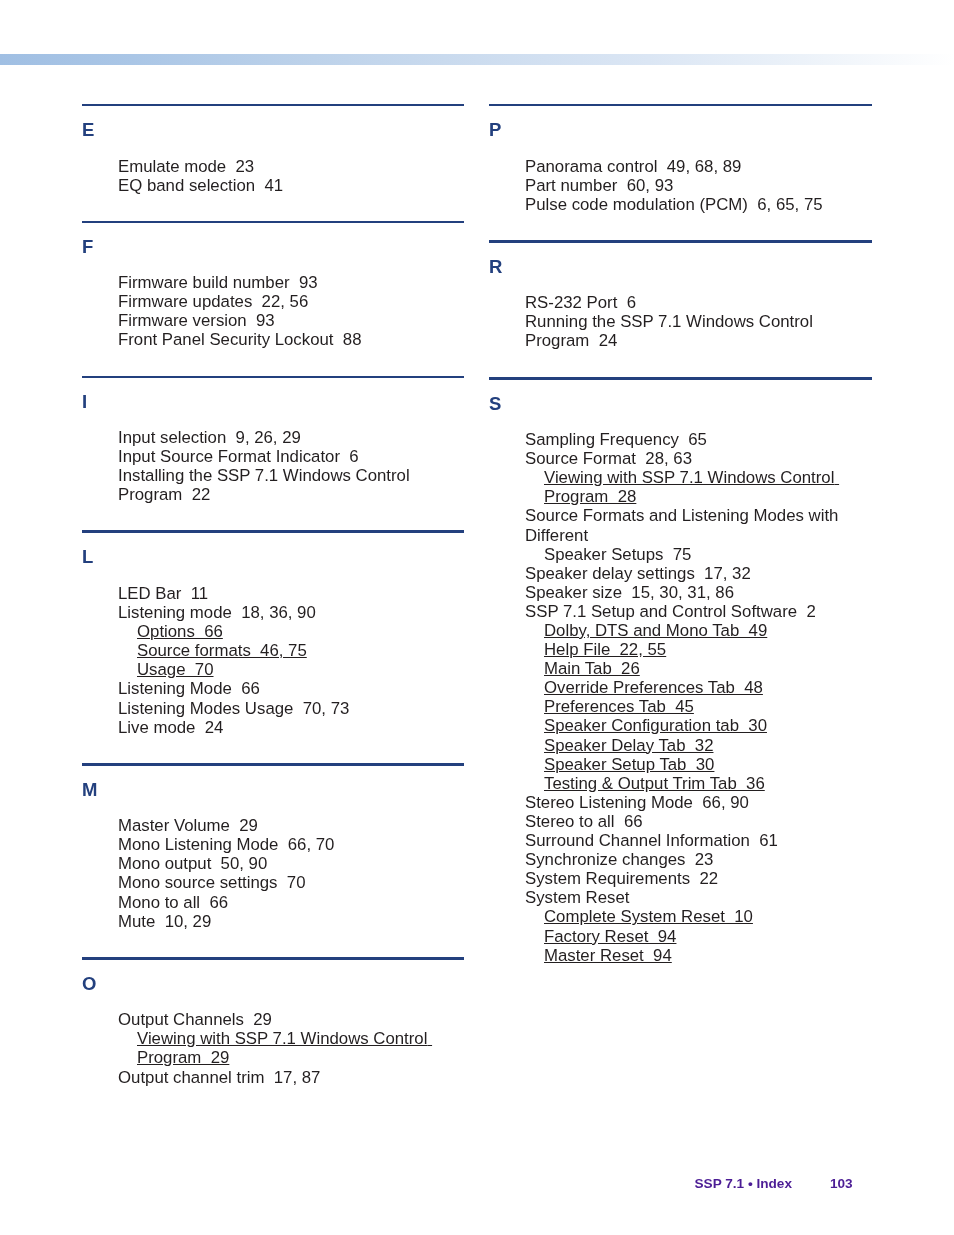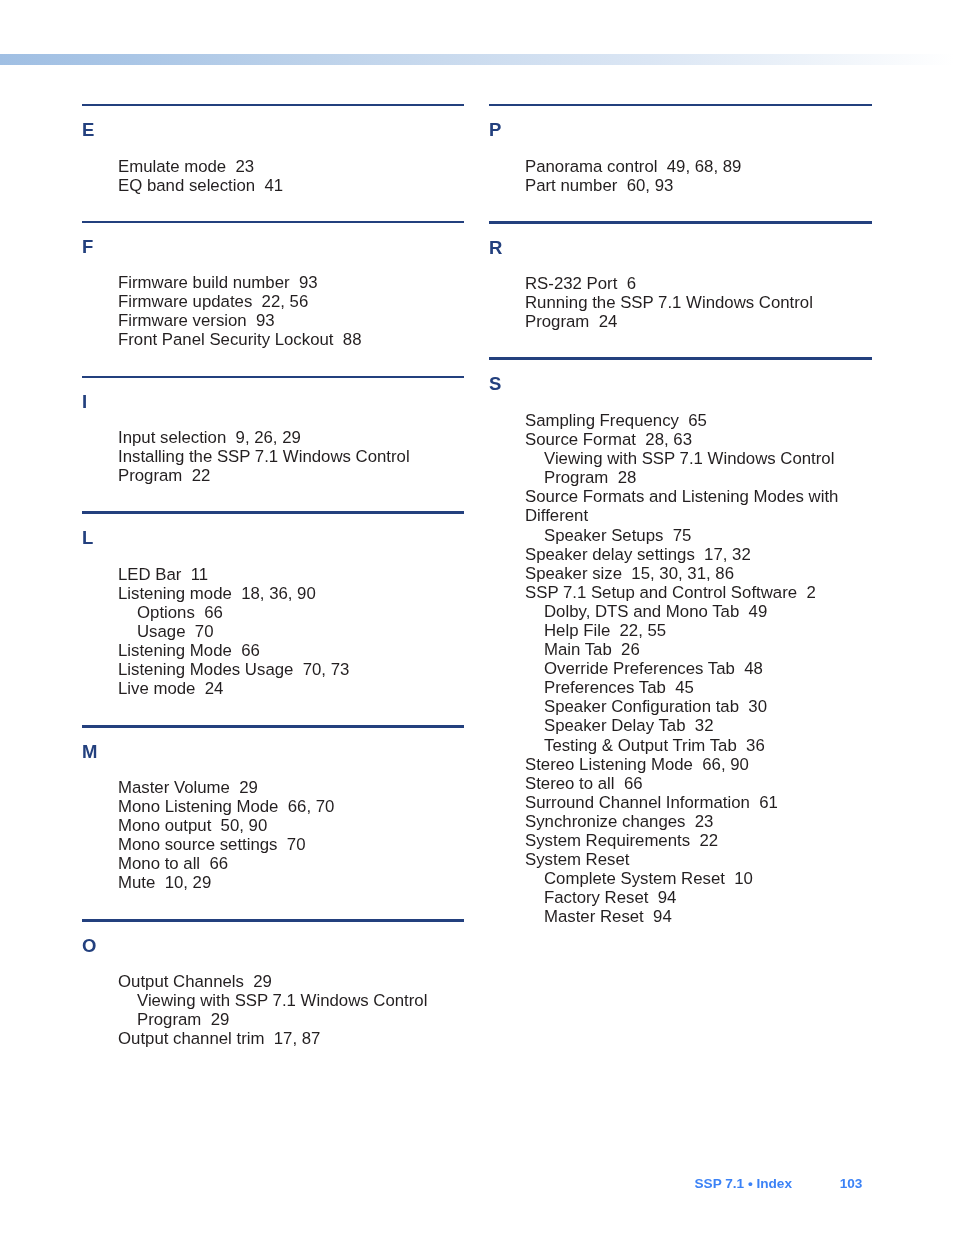--- a/index.html
+++ b/index.html
@@ -73,50 +73,50 @@
     margin-bottom: 26px;
     margin-left: 36px;
   }
 
   .entry {
     color: #231f20;
     font-size: 16.8px;
     line-height: 19.1px;
     white-space: pre-wrap;
   }
-  .entry.sub    { padding-left: 19px; }
+  .entry.sub    { padding-left: 19px; text-decoration: underline; }
   .entry.cont   { padding-left: 19px; }
 
   
   .section + .section { margin-top: 0; }
 
   
   .footer {
     position: absolute;
     left: 489px;
     top: 1174px;
     width: 383px;
     height: 20px;
-    color: #3b82f6;
+    color: #4c1d95;
     font-weight: bold;
     font-size: 13.6px;
     line-height: 20px;
   }
   .footer-title {
     position: absolute;
     right: 80px;
     top: 0;
     white-space: pre;
   }
   .footer-page {
     position: absolute;
     right: 0;
     top: 0;
     width: 42px;
-    text-align: center;
+    text-align: left;
   }
 </style>
 </head>
 <body>
 
 <div class="page">
 
   <div class="top-banner"></div>
 
   <div class="column left">
@@ -136,30 +136,32 @@
           <div class="entry ">Firmware updates  22, 56</div>
           <div class="entry ">Firmware version  93</div>
           <div class="entry ">Front Panel Security Lockout  88</div>
         </div>
       </div>
       <div class="section">
         <div class="rule thin"></div>
         <div class="section-letter">I</div>
         <div class="entries">
           <div class="entry ">Input selection  9, 26, 29</div>
+          <div class="entry ">Input Source Format Indicator  6</div>
           <div class="entry ">Installing the SSP 7.1 Windows Control Program  22</div>
         </div>
       </div>
       <div class="section">
         <div class="rule thick"></div>
         <div class="section-letter">L</div>
         <div class="entries">
           <div class="entry ">LED Bar  11</div>
           <div class="entry ">Listening mode  18, 36, 90</div>
           <div class="entry sub">Options  66</div>
+          <div class="entry sub">Source formats  46, 75</div>
           <div class="entry sub">Usage  70</div>
           <div class="entry ">Listening Mode  66</div>
           <div class="entry ">Listening Modes Usage  70, 73</div>
           <div class="entry ">Live mode  24</div>
         </div>
       </div>
       <div class="section">
         <div class="rule thick"></div>
         <div class="section-letter">M</div>
         <div class="entries">
@@ -181,20 +183,21 @@
         </div>
       </div>
     </div>
   <div class="column right">
       <div class="section">
         <div class="rule thin"></div>
         <div class="section-letter">P</div>
         <div class="entries">
           <div class="entry ">Panorama control  49, 68, 89</div>
           <div class="entry ">Part number  60, 93</div>
+          <div class="entry ">Pulse code modulation (PCM)  6, 65, 75</div>
         </div>
       </div>
       <div class="section">
         <div class="rule thick"></div>
         <div class="section-letter">R</div>
         <div class="entries">
           <div class="entry ">RS-232 Port  6</div>
           <div class="entry ">Running the SSP 7.1 Windows Control Program  24</div>
         </div>
       </div>
@@ -210,20 +213,21 @@
           <div class="entry ">Speaker delay settings  17, 32</div>
           <div class="entry ">Speaker size  15, 30, 31, 86</div>
           <div class="entry ">SSP 7.1 Setup and Control Software  2</div>
           <div class="entry sub">Dolby, DTS and Mono Tab  49</div>
           <div class="entry sub">Help File  22, 55</div>
           <div class="entry sub">Main Tab  26</div>
           <div class="entry sub">Override Preferences Tab  48</div>
           <div class="entry sub">Preferences Tab  45</div>
           <div class="entry sub">Speaker Configuration tab  30</div>
           <div class="entry sub">Speaker Delay Tab  32</div>
+          <div class="entry sub">Speaker Setup Tab  30</div>
           <div class="entry sub">Testing &amp; Output Trim Tab  36</div>
           <div class="entry ">Stereo Listening Mode  66, 90</div>
           <div class="entry ">Stereo to all  66</div>
           <div class="entry ">Surround Channel Information  61</div>
           <div class="entry ">Synchronize changes  23</div>
           <div class="entry ">System Requirements  22</div>
           <div class="entry ">System Reset</div>
           <div class="entry sub">Complete System Reset  10</div>
           <div class="entry sub">Factory Reset  94</div>
           <div class="entry sub">Master Reset  94</div>

